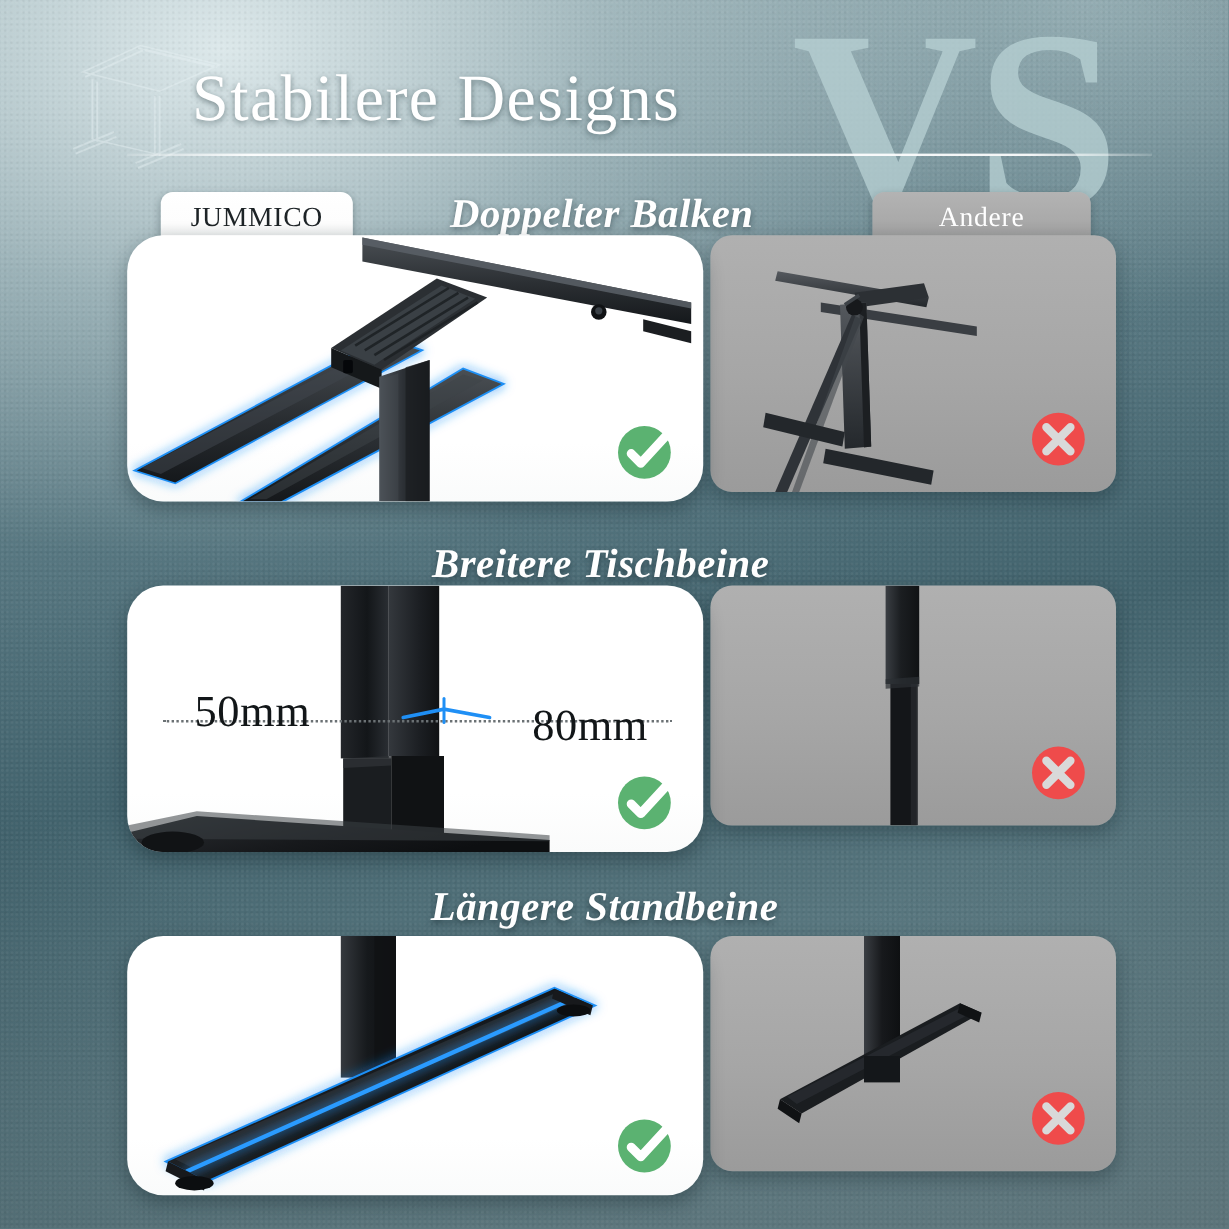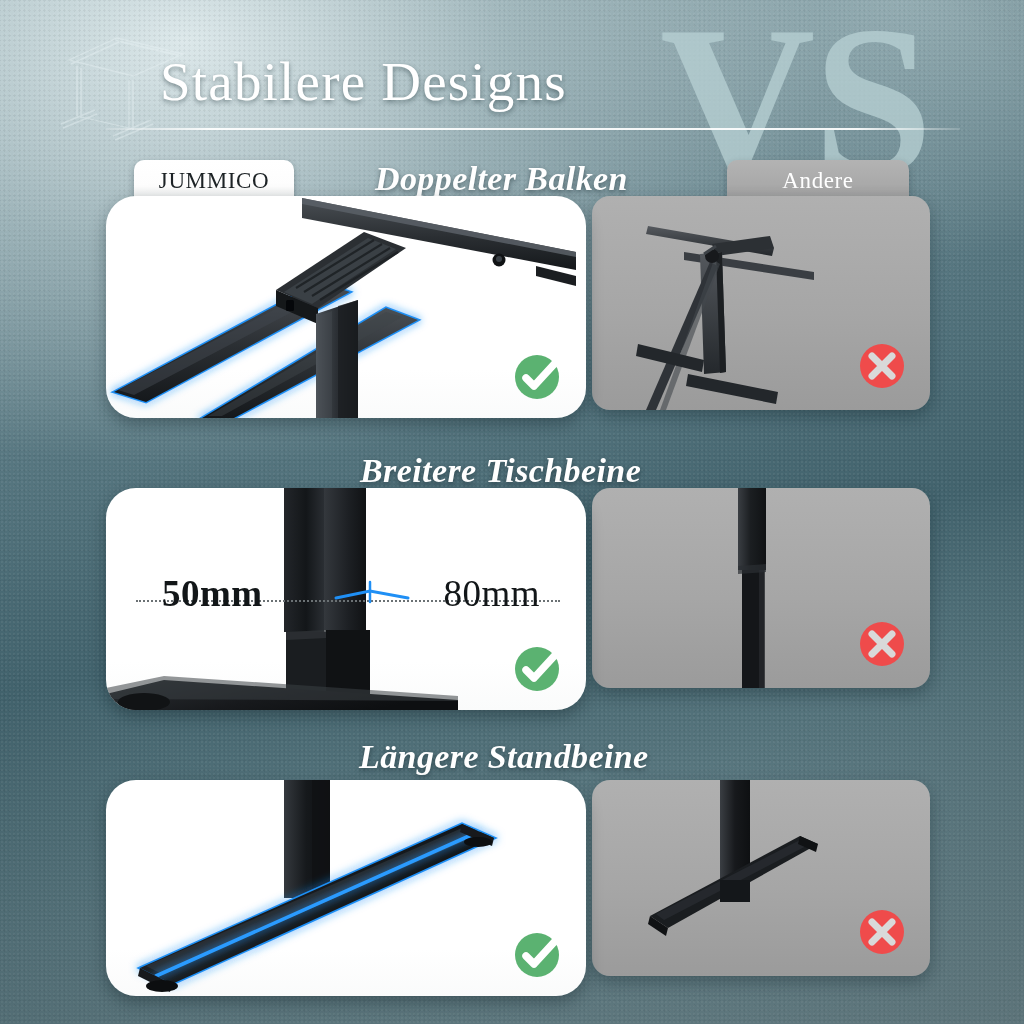--- a/index.html
+++ b/index.html
@@ -102,22 +102,22 @@
 
   
   .measure-line{
     position:absolute;left:30px;right:26px;top:112px;height:0;
     border-top:2px dotted #6b7174;z-index:4;
   }
   .measure-label{
     position:absolute;top:84px;color:#121618;font-size:37px;
     letter-spacing:.5px;z-index:5;white-space:nowrap;
   }
-  .m-left{left:56px;font-weight:bold;}
-  .m-right{right:46px;}
+  .m-left{left:56px;}
+  .m-right{right:46px;margin-top:12px;}
   .blue-tick{
     position:absolute;left:228px;top:92px;width:76px;height:26px;z-index:5;
   }
 </style>
 </head>
 <body>
 
 <div class="stage">
 
   <div class="grain"></div>

